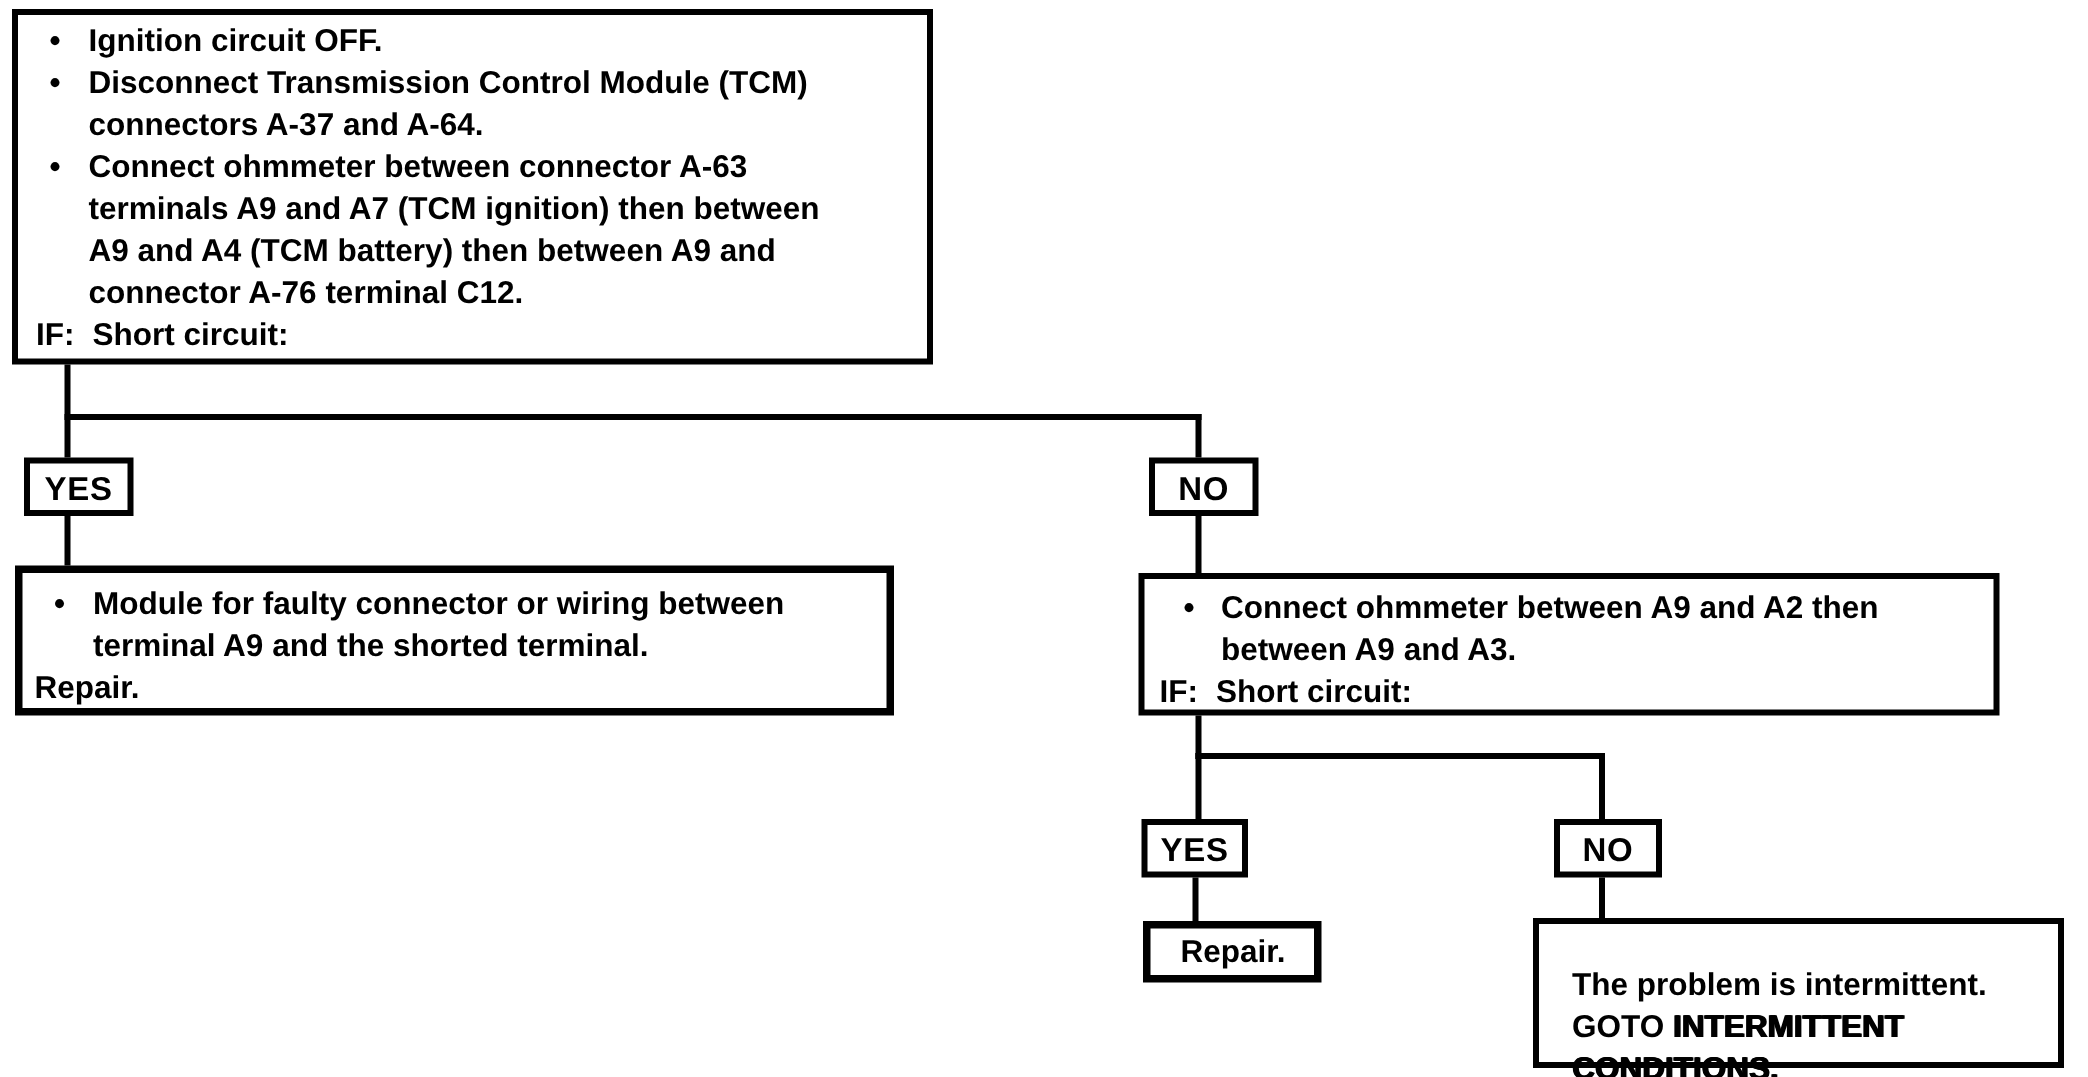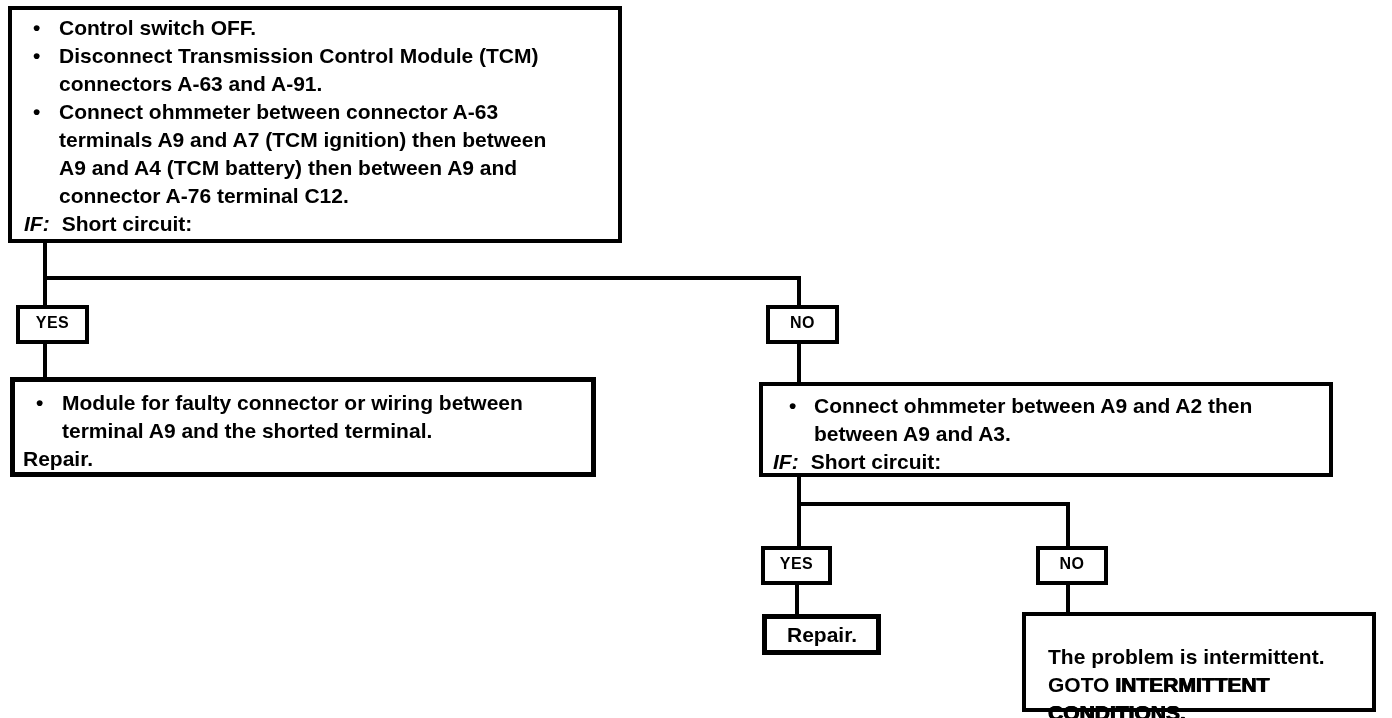--- a/index.html
+++ b/index.html
@@ -22,40 +22,40 @@
   
   .fc-box {
     position: absolute;
     background: #ffffff;
     border: 4px solid #000000;
     box-sizing: border-box;
   }
   .fc-box.thick { border-width: 5px; }
   .label-box {
     display: flex;
-    align-items: flex-start;
+    align-items: flex-end;
     justify-content: center;
-    font-size: 16px;
+    font-size: 22px;
     letter-spacing: 0.5px;
   }
   .box-content {
     padding: 4px 8px 0 6px;
   }
   .row { display: flex; }
   .bullet-row .glyph {
     width: 41px;
     padding-left: 15px;
     box-sizing: border-box;
     flex: none;
   }
   .bullet-row .btext {
     flex: 1;
     white-space: pre-wrap;
   }
-  .if-row .if-prefix { margin-right: 12px; font-style: italic; }
+  .if-row .if-prefix { margin-right: 12px; }
   .action-row { white-space: pre-wrap; }
   
   .line {
     position: absolute;
     background: #000000;
   }
   
   .goto-strong {
     white-space: pre-wrap;
     text-shadow: 0.7px 0 0 #000000, -0.4px 0 0 #000000;
@@ -63,26 +63,26 @@
 </style>
 </head>
 <body>
 
 <div class="stage">
 
   <div class="fc-box" style="left:8px; top:6px; width:614px; height:237px;">
     <div class="box-content">
       <div class="row bullet-row">
         <span class="glyph">•</span>
-        <span class="btext">Control switch OFF.</span>
+        <span class="btext">Ignition circuit OFF.</span>
       </div>
       <div class="row bullet-row">
         <span class="glyph">•</span>
         <span class="btext">Disconnect Transmission Control Module (TCM)
-connectors A-63 and A-91.</span>
+connectors A-37 and A-64.</span>
       </div>
       <div class="row bullet-row">
         <span class="glyph">•</span>
         <span class="btext">Connect ohmmeter between connector A-63
 terminals A9 and A7 (TCM ignition) then between
 A9 and A4 (TCM battery) then between A9 and
 connector A-76 terminal C12.</span>
       </div>
       <div class="row if-row" style="padding-left:6px;">
         <span class="if-prefix">IF:</span>

